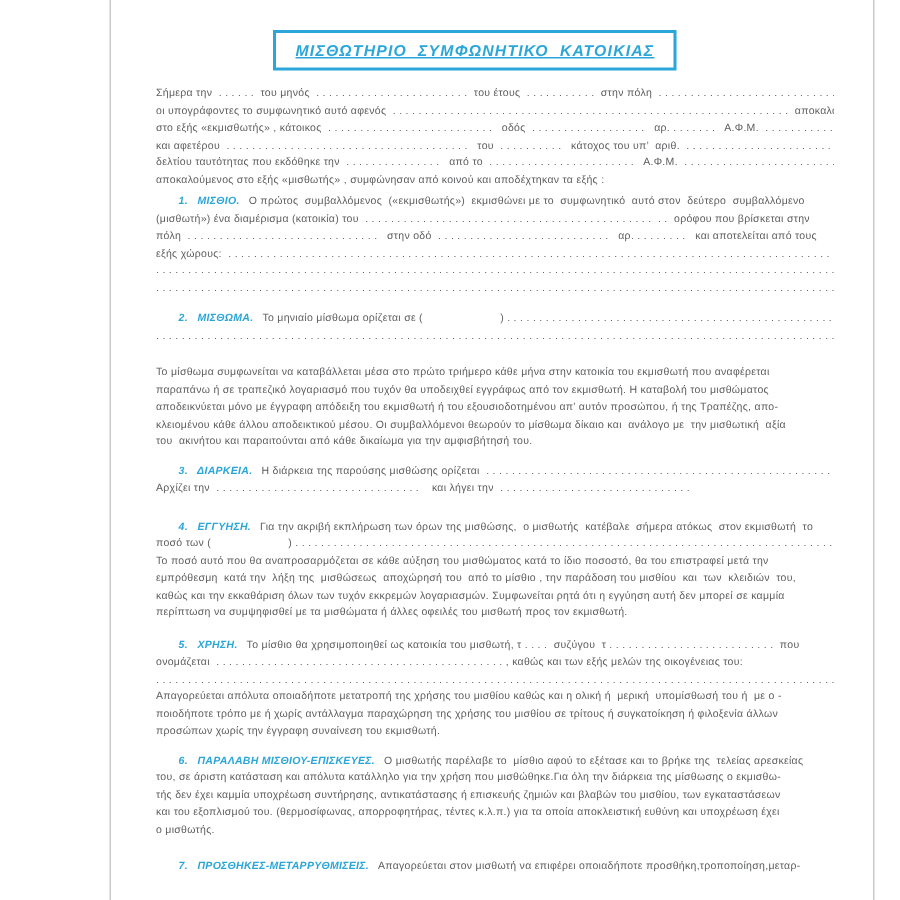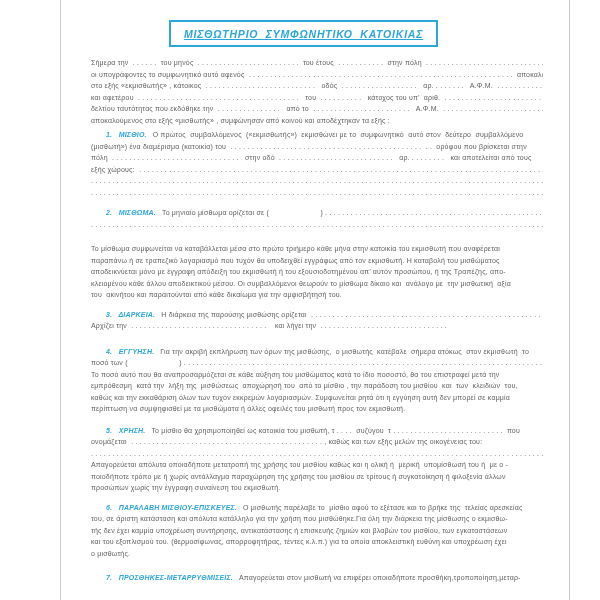--- a/index.html
+++ b/index.html
@@ -3,21 +3,21 @@
 <meta charset="utf-8">
 <style>
   :root { --accent:#2ba6d9; --ink:#5c5d5f; --edge:#c9cacc; }
   * { box-sizing:border-box; }
   html,body { margin:0; padding:0; }
   body {
     width:600px; height:600px; position:relative; overflow:hidden;
     background:#ffffff; font-family:"Liberation Sans", sans-serif;
   }
   .page {
-    position:absolute; top:0; bottom:0; left:60px; width:510px;
+    position:absolute; top:0; bottom:0; left:73px; width:510px;
     background:#fff; border-left:1px solid var(--edge); border-right:1px solid var(--edge);
     padding:20px 26px 0 30px;
   }
   .title-box {
     width:fit-content; margin:0 0 9px 78px;
     border:2px solid var(--accent); padding:2px 13px 3px 13px;
   }
   .title-text {
     color:var(--accent); font-size:10.5px; font-weight:bold; font-style:italic;
     text-decoration:underline; letter-spacing:0.8px; white-space:pre;

